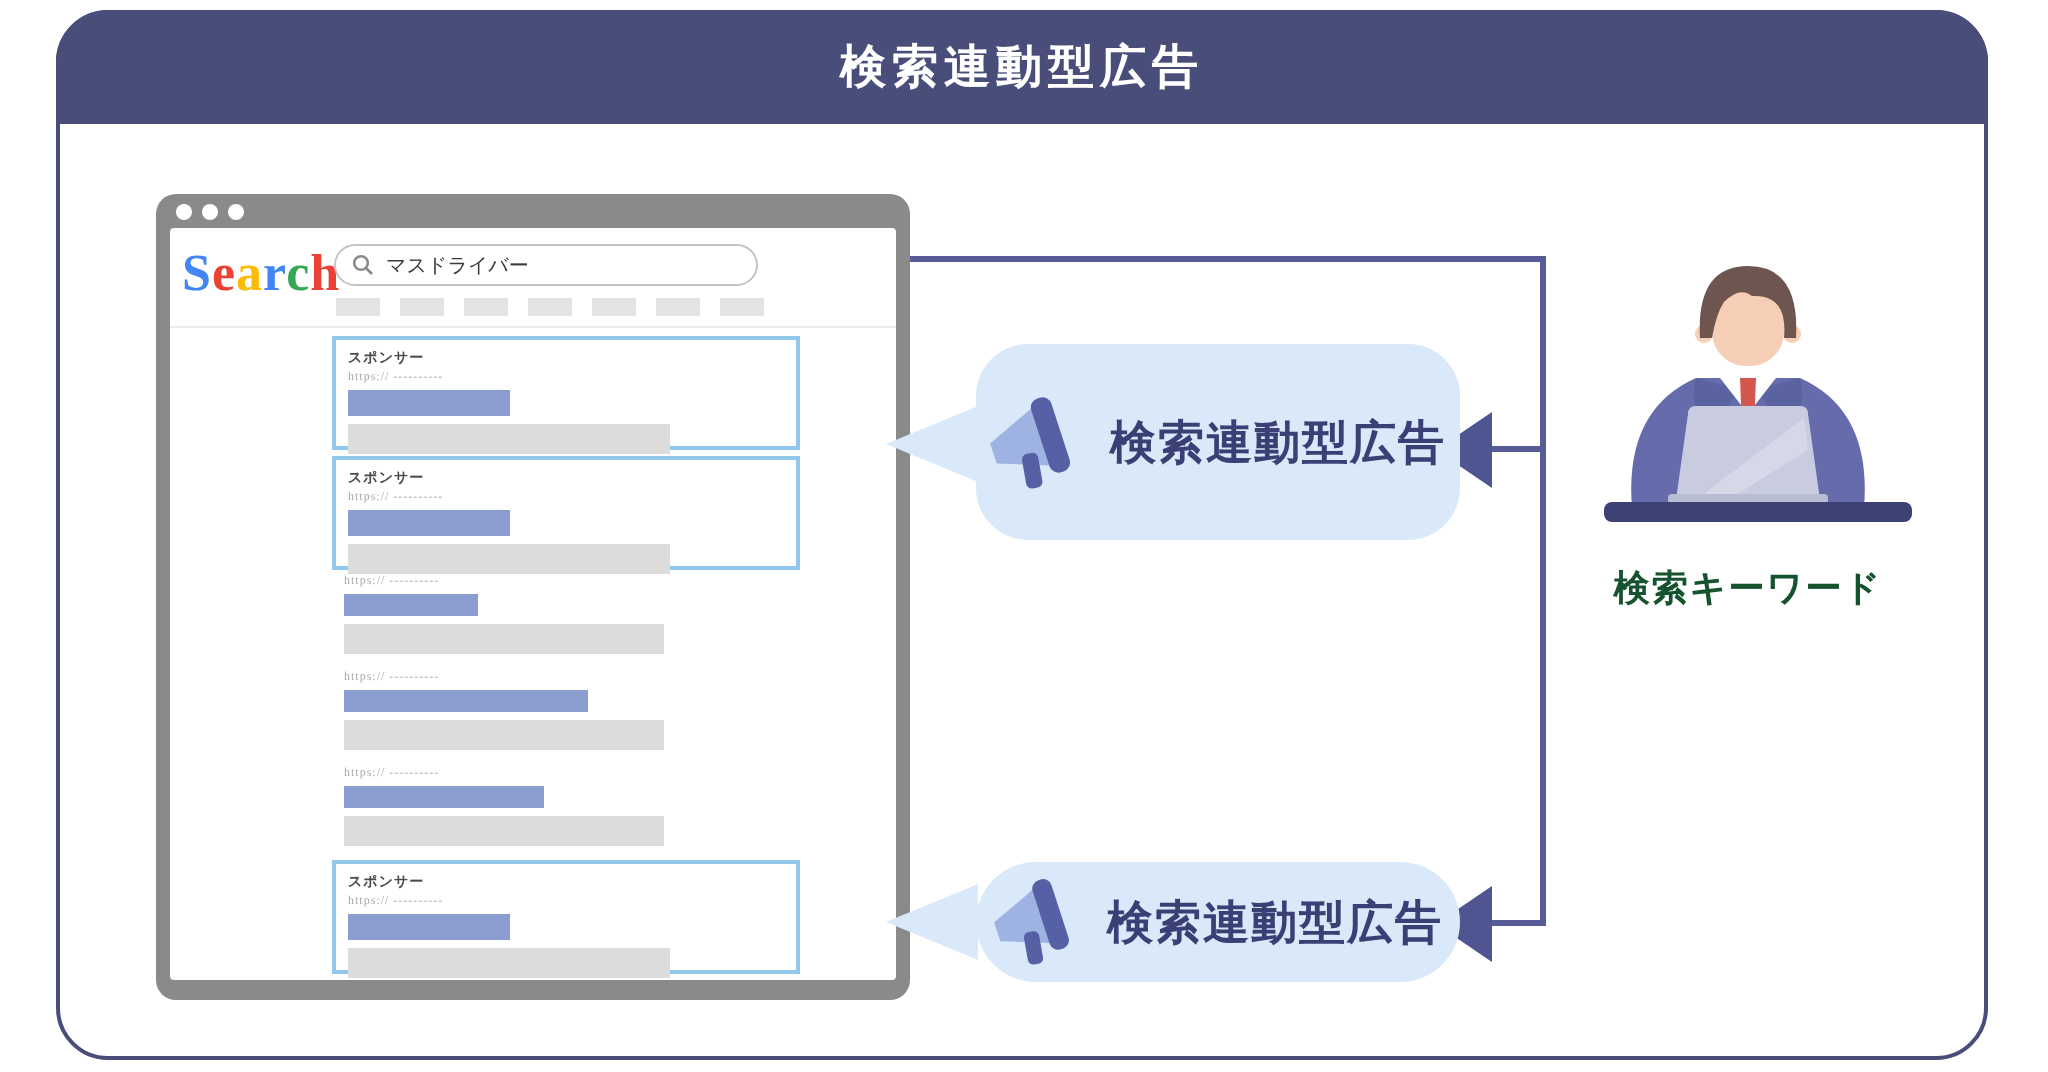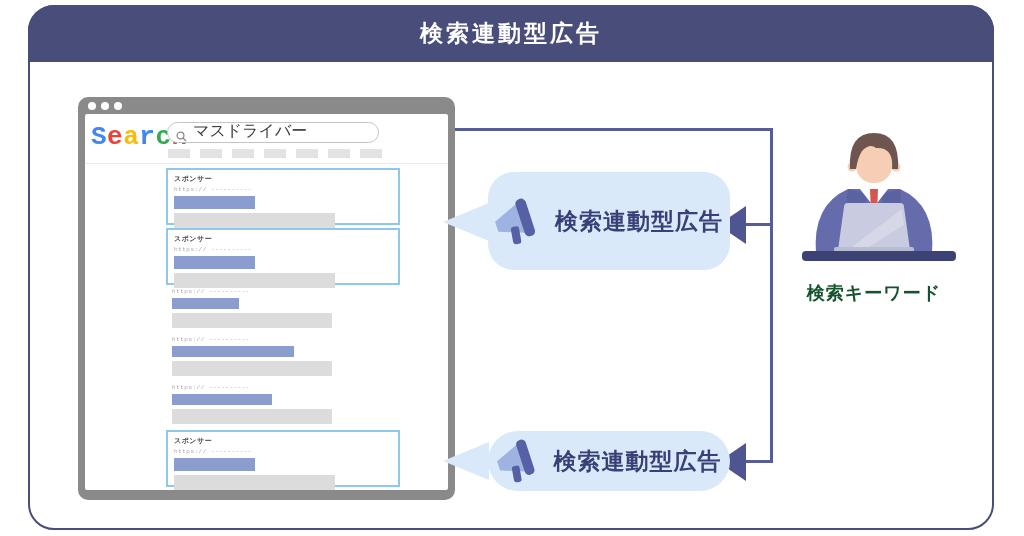--- a/index.html
+++ b/index.html
@@ -1,39 +1,39 @@
 <!DOCTYPE html>
 <html><head>
 <meta charset="utf-8">
 <style>
   html,body{margin:0;padding:0;background:#fff;}
   .stage{position:relative;width:1024px;height:536px;background:#fff;
-         font-family:Liberation Mono, monospace;overflow:hidden;}
+         font-family:Liberation Serif, serif;overflow:hidden;}
 
   
   .card{position:absolute;left:28px;top:5px;width:962px;height:521px;
         border:2px solid #494d7a;border-radius:26px;background:#fff;}
   .card-header{position:absolute;left:-2px;top:-2px;right:-2px;height:57px;
         background:#494d7a;border-radius:26px 26px 0 0;
         display:flex;align-items:center;justify-content:center;}
   .card-title{color:#fff;font-size:23px;font-weight:bold;letter-spacing:3px;}
 
   
   .browser{position:absolute;left:78px;top:97px;width:377px;height:403px;
         background:#8a8a8a;border-radius:10px;}
   .dots{position:absolute;left:10px;top:5px;display:flex;gap:5px;}
   .dot{width:8px;height:8px;border-radius:50%;background:#fff;}
   .browser-content{position:absolute;left:7px;top:17px;width:363px;height:376px;
         background:#fff;border-radius:2px;}
 
   .logo{position:absolute;left:6px;top:8px;font-size:26px;font-weight:bold;letter-spacing:0.5px;}
   .search-pill{position:absolute;left:82px;top:8px;width:212px;height:21px;
         border:1.5px solid #c4c4c4;border-radius:12px;box-sizing:border-box;
-        display:flex;align-items:flex-end;padding-left:8px;gap:6px;
-        font-size:16px;color:#3a3a3a;background:#fff;}
+        display:flex;align-items:center;padding-left:8px;gap:6px;
+        font-size:10px;color:#3a3a3a;background:#fff;}
   .nav-tabs{position:absolute;left:83px;top:35px;display:flex;gap:10px;}
   .nav-tab{width:22px;height:9px;background:#e3e3e3;}
   .divider{position:absolute;left:0;top:49px;width:363px;height:1px;background:#eaeaea;}
 
   .result{position:absolute;left:81px;width:234px;box-sizing:border-box;}
   .result.ad{border:2px solid #8fc8ea;height:57px;padding:4px 0 0 6px;}
   .result.organic{padding-left:6px;}
   .sponsored{font-size:7px;font-weight:bold;color:#4a4a4a;letter-spacing:0.5px;}
   .url{font-size:6px;color:#a9a9a9;margin-top:2px;letter-spacing:0.5px;}
   .bar-title{height:13px;background:#8b9cce;margin-top:3px;}

